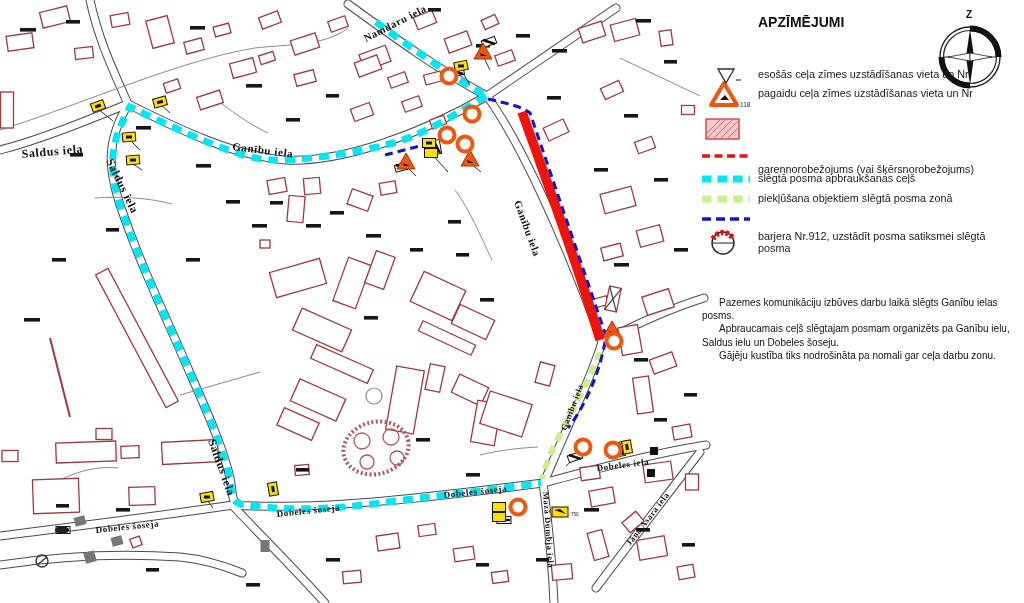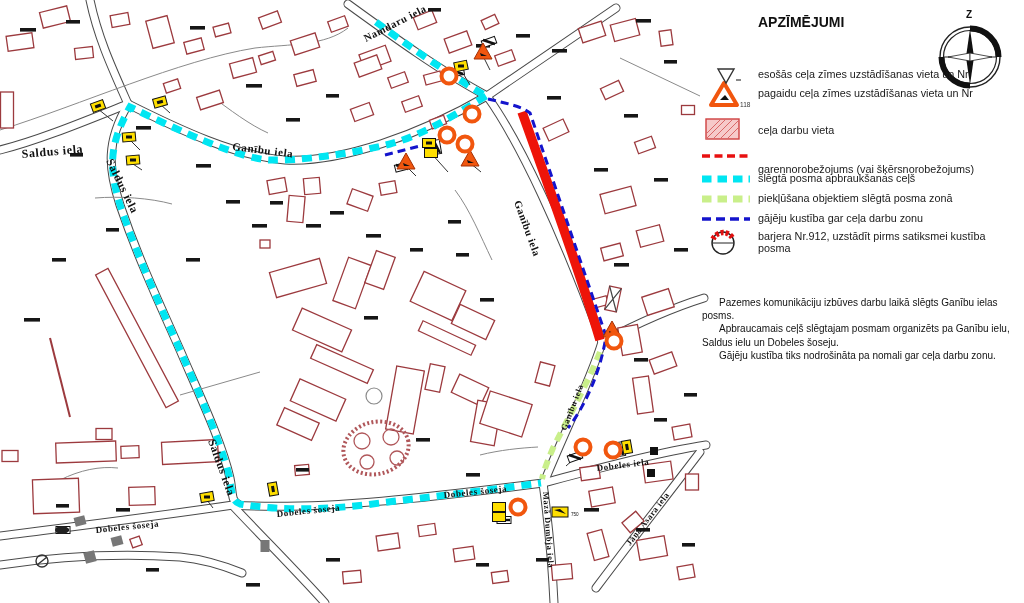--- a/index.html
+++ b/index.html
@@ -413,21 +413,20 @@
     </svg>
     <span class="lg-text" style="top:4px;">esošās ceļa zīmes uzstādīšanas vieta un Nr</span>
   </div>
 
 
   <div class="lg-row" style="left:0;top:116px;width:316px;height:26px;">
     <svg class="lg-ico" width="54" height="26">
       <rect x="6" y="3" width="33" height="20" fill="#f6caca" stroke="#cf4040" stroke-width="1.4"></rect>
       <path d="M6,18 L21,3 M6,23 L26,3 M13,23 L33,3 M20,23 L39,4 M27,23 L39,11" stroke="#d96868" stroke-width="1"></path>
     </svg>
-    <span class="lg-text" style="top:8px;">ceļa darbu vieta</span>
   </div>
 
   <div class="lg-row" style="left:0;top:148px;width:316px;height:16px;">
     <svg class="lg-ico" width="54" height="16">
       <line x1="2" y1="8" x2="50" y2="8" stroke-width="3.6" stroke-dasharray="8 4.5" stroke="#e81010"></line>
     </svg>
     <span class="lg-text" style="top:15px;">garennorobežojums (vai šķērsnorobežojums)</span>
   </div>
 
   <div class="lg-row" style="left:0;top:171px;width:316px;height:16px;">
@@ -441,30 +440,29 @@
     <svg class="lg-ico" width="54" height="16">
       <line x1="2" y1="8" x2="50" y2="8" stroke-width="7" stroke-dasharray="9.5 6" stroke="#c9ef8a"></line>
     </svg>
     <span class="lg-text" style="top:1px;">piekļūšana objektiem slēgtā posma zonā</span>
   </div>
 
   <div class="lg-row" style="left:0;top:211px;width:316px;height:16px;">
     <svg class="lg-ico" width="54" height="16">
       <line x1="2" y1="8" x2="50" y2="8" stroke-width="3.6" stroke-dasharray="9 5" stroke="#1414cc"></line>
     </svg>
-    <span class="lg-text" style="top:1px;">gājēju kustība gar ceļa darbu zonu</span>
   </div>
 
   <div class="lg-row" style="left:0;top:228px;width:316px;height:32px;">
     <svg class="lg-ico" width="54" height="30">
       <circle cx="23" cy="15" r="11" fill="#fff" stroke="#222" stroke-width="1.4"></circle>
       <path d="M13,11 A11,11 0 0 1 33,11" fill="none" stroke="#e01010" stroke-width="5.5" stroke-dasharray="3 2"></path>
       <path d="M12,15 L34,15" stroke="#222" stroke-width="1"></path>
     </svg>
-    <span class="lg-text" style="top:2px;">barjera Nr.912, uzstādīt pirms satiksmei kustība posma</span>
+    <span class="lg-text" style="top:2px;">barjera Nr.912, uzstādīt posma satiksmei slēgtā posma</span>
   </div>
 
   <div class="notes">
     <p>Pazemes komunikāciju izbūves darbu laikā slēgts Ganību ielas posms.</p>
     <p>Apbraucamais ceļš slēgtajam posmam organizēts pa Ganību ielu, Saldus ielu un Dobeles šoseju.</p>
     <p>Gājēju kustība tiks nodrošināta pa nomali gar ceļa darbu zonu.</p>
   </div>
 </div>
 
 </div>

